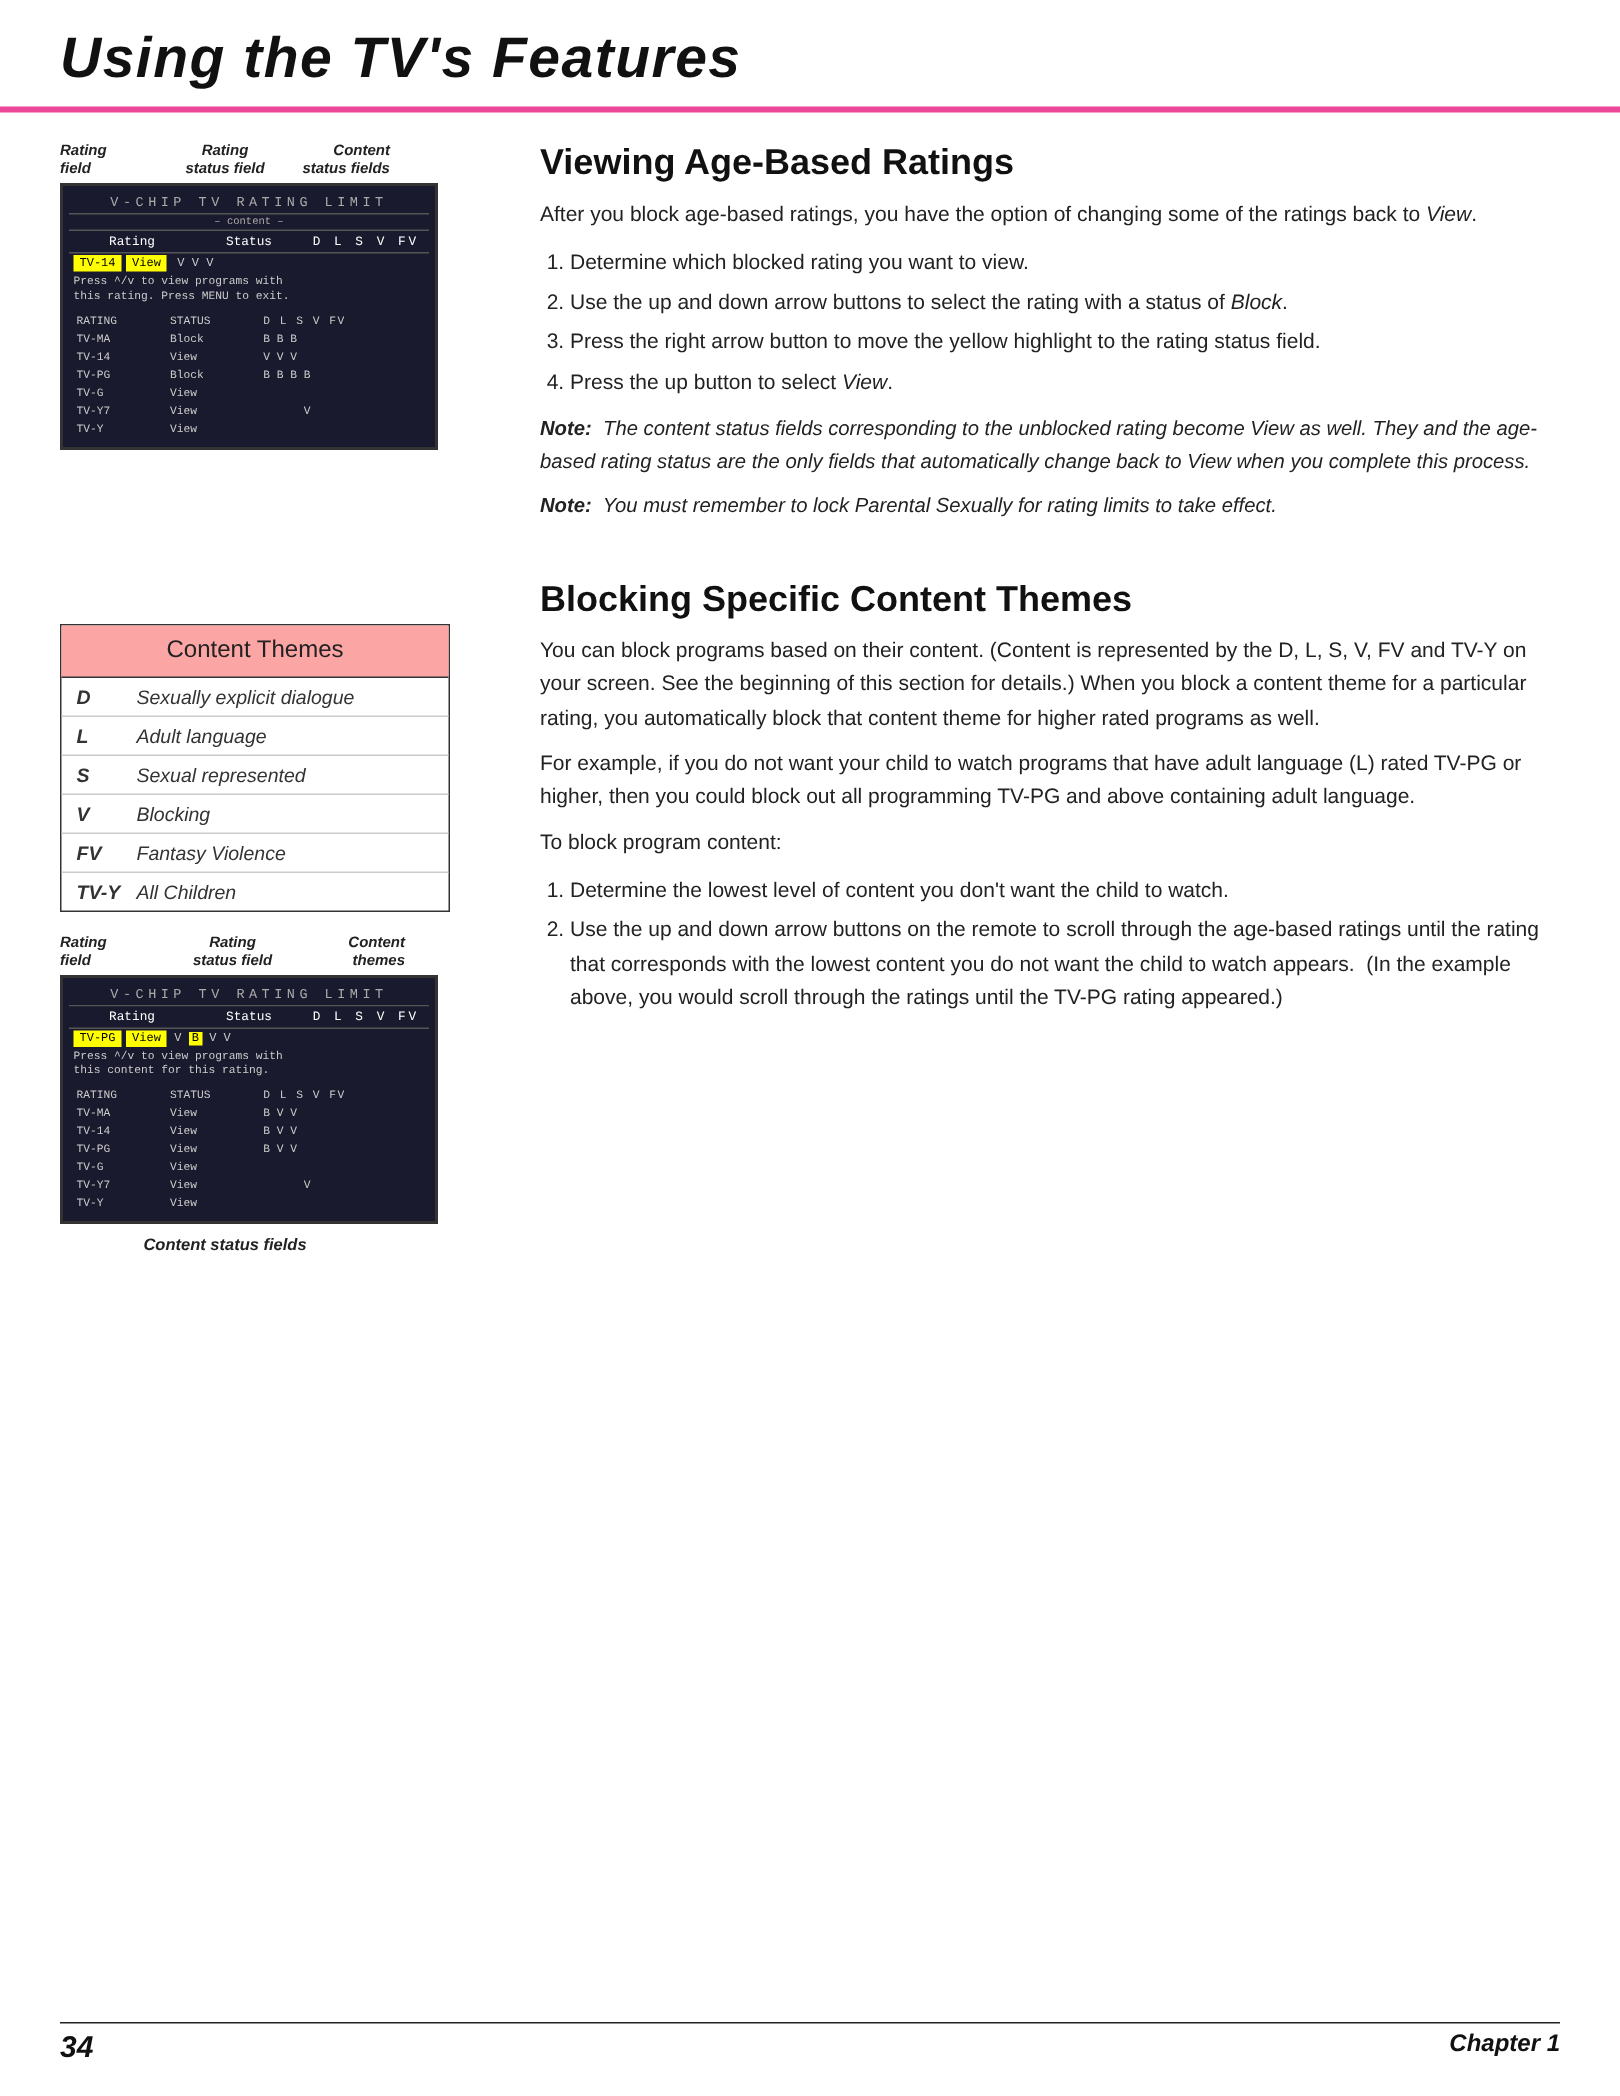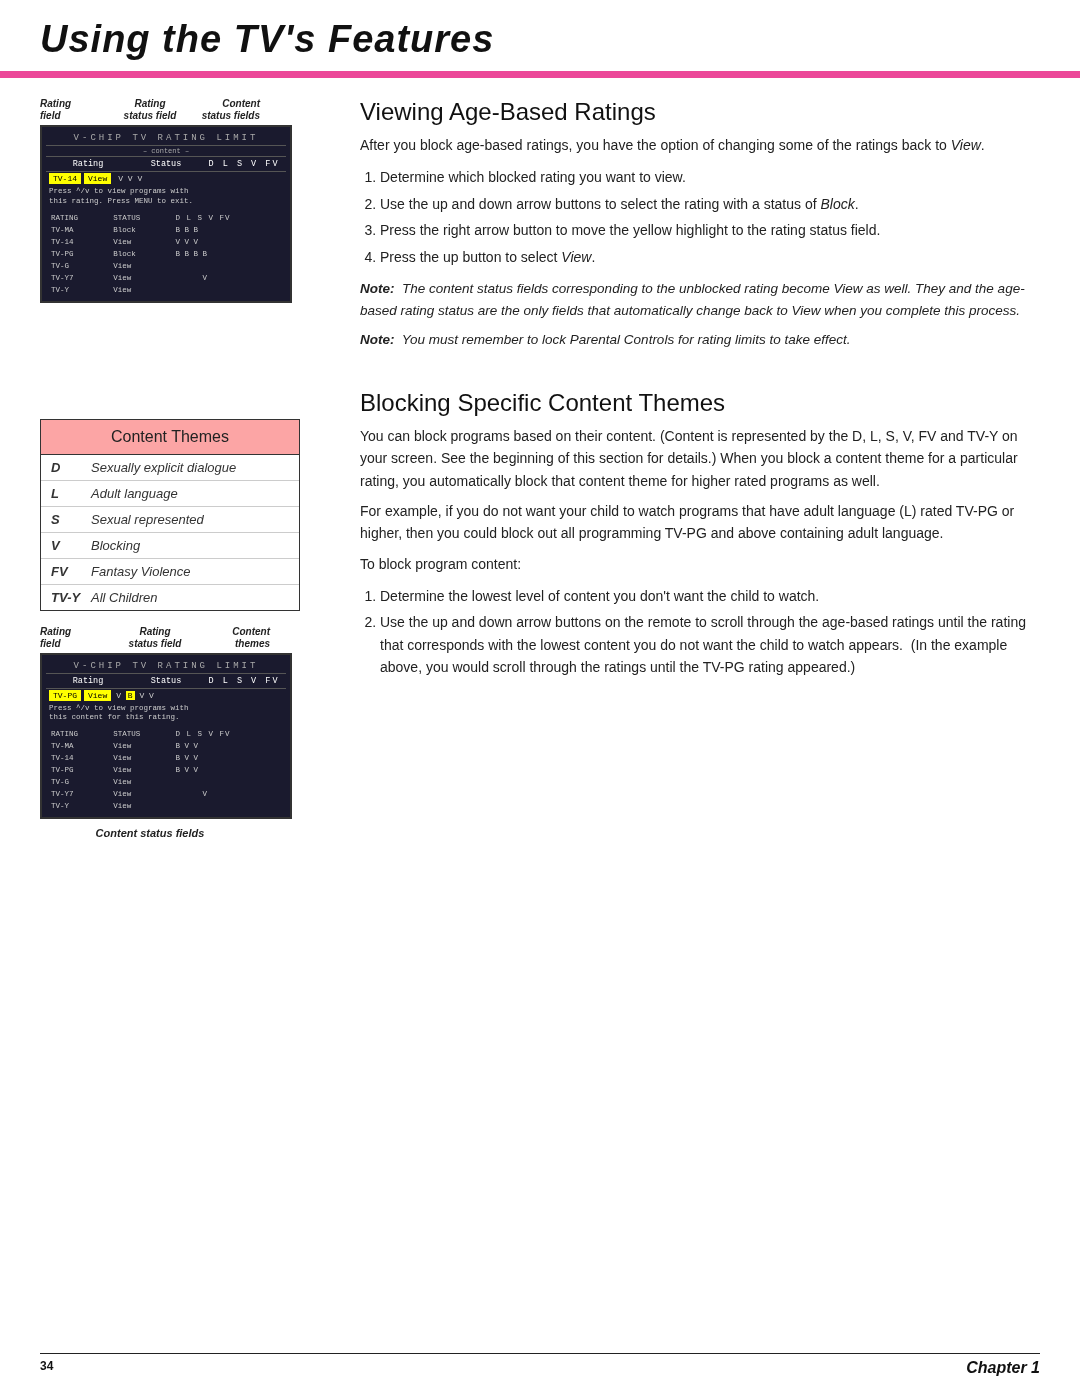--- a/index.html
+++ b/index.html
@@ -9,21 +9,21 @@
       background: #fff;
       font-family: Arial, sans-serif;
       font-size: 15px;
       color: #222;
       position: relative;
     }
 
     
     .page-header {
       padding: 18px 22px 10px 40px;
-      border-bottom: 7px solid #ec4899;
+      border-bottom: 4px solid #ec4899;
       margin-bottom: 0;
     }
     .page-header h1 {
       font-size: 38px;
       font-weight: 900;
       font-style: italic;
       letter-spacing: 1px;
       color: #111;
       font-family: Arial, sans-serif;
     }
@@ -190,21 +190,21 @@
       font-style: italic;
       font-weight: bold;
       text-align: center;
       margin-top: 5px;
       width: 220px;
     }
 
     
     .section-title {
       font-size: 24px;
-      font-weight: normal;
+      font-weight: bold;
       color: #111;
       margin-bottom: 8px;
       margin-top: 0;
     }
 
     .section-body {
       font-size: 14px;
       line-height: 1.6;
       color: #222;
       margin-bottom: 10px;
@@ -239,23 +239,24 @@
       position: absolute;
       bottom: 20px;
       left: 40px;
       right: 40px;
       border-top: 1.5px solid #222;
       display: flex;
       justify-content: space-between;
       padding-top: 5px;
     }
     .footer-page-num {
-      font-size: 12px;
+      font-size: 20px;
       font-weight: bold;
       color: #111;
+      font-style: italic;
     }
     .footer-chapter {
       font-size: 16px;
       font-style: italic;
       font-weight: bold;
       color: #111;
     }
 
     .second-main {
       display: flex;
@@ -352,21 +353,21 @@
     <ol>
       <li>Determine which blocked rating you want to view.</li>
       <li>Use the up and down arrow buttons to select the rating with a status of <em>Block</em>.</li>
       <li>Press the right arrow button to move the yellow highlight to the rating status field.</li>
       <li>Press the up button to select <em>View</em>.</li>
     </ol>
     <div class="note-block">
       <strong>Note:</strong>&nbsp; <em>The content status fields corresponding to the unblocked rating become View as well. They and the age-based rating status are the only fields that automatically change back to View when you complete this process.</em>
     </div>
     <div class="note-block">
-      <strong>Note:</strong>&nbsp; <em>You must remember to lock Parental Controls for rating limits to take effect.</em>
+      <strong>Note:</strong>&nbsp; <em>You must remember to lock Parental Sexually for rating limits to take effect.</em>
     </div>
   </div>
 </div>
 
 <div class="second-main">
   <div class="second-left">
 
     <div class="content-themes-table">
       <div class="ct-header">Content Themes</div>
       <div class="ct-row">

